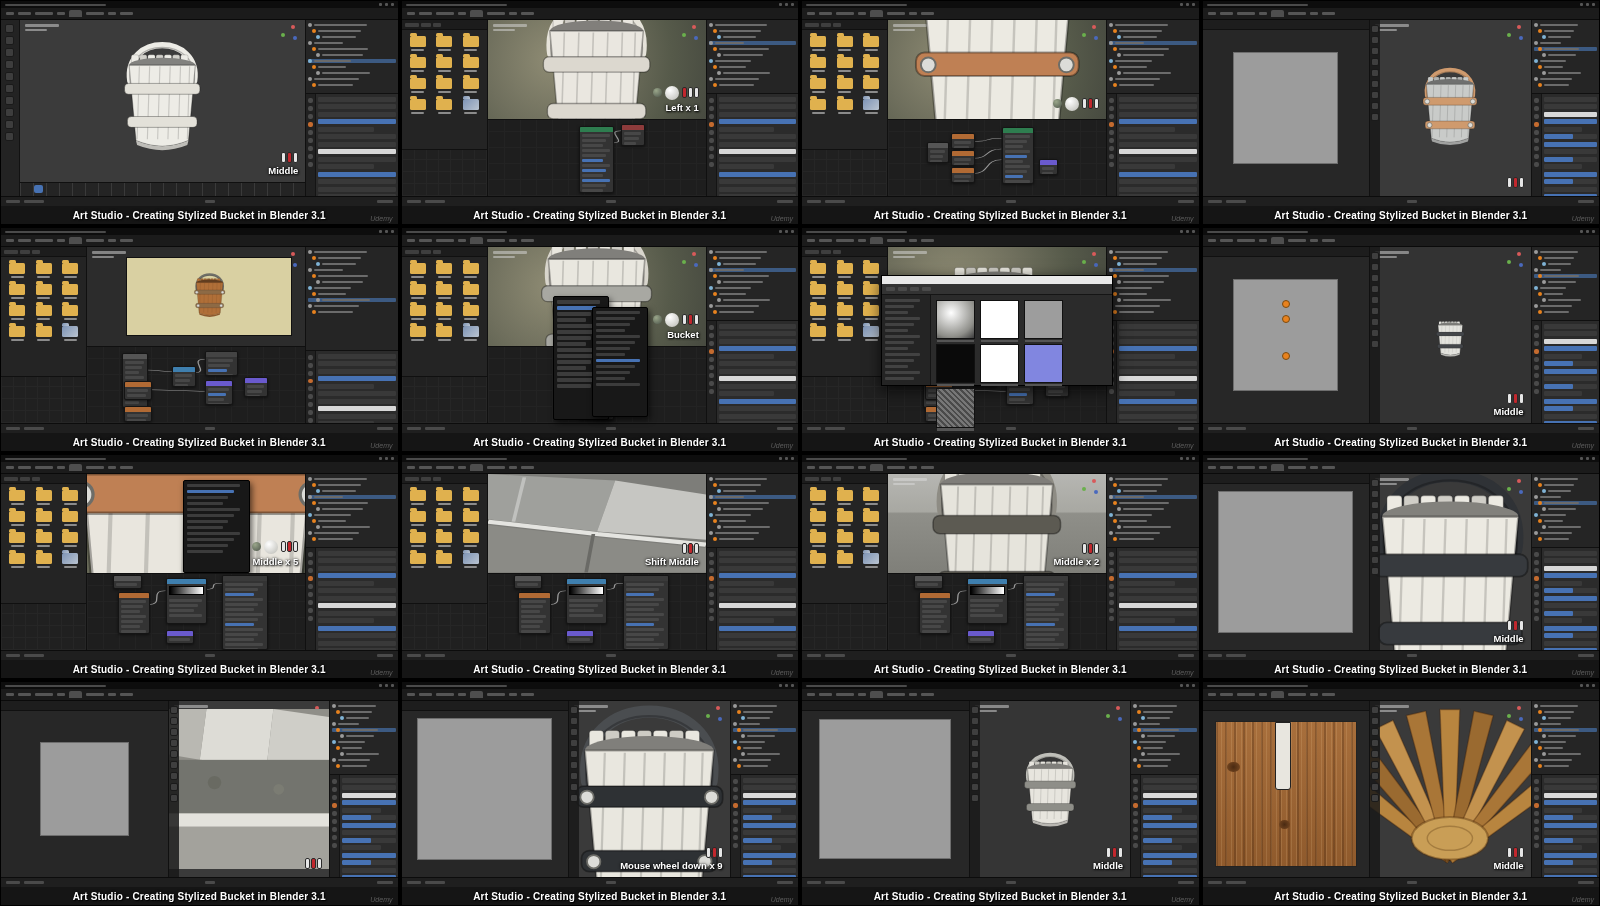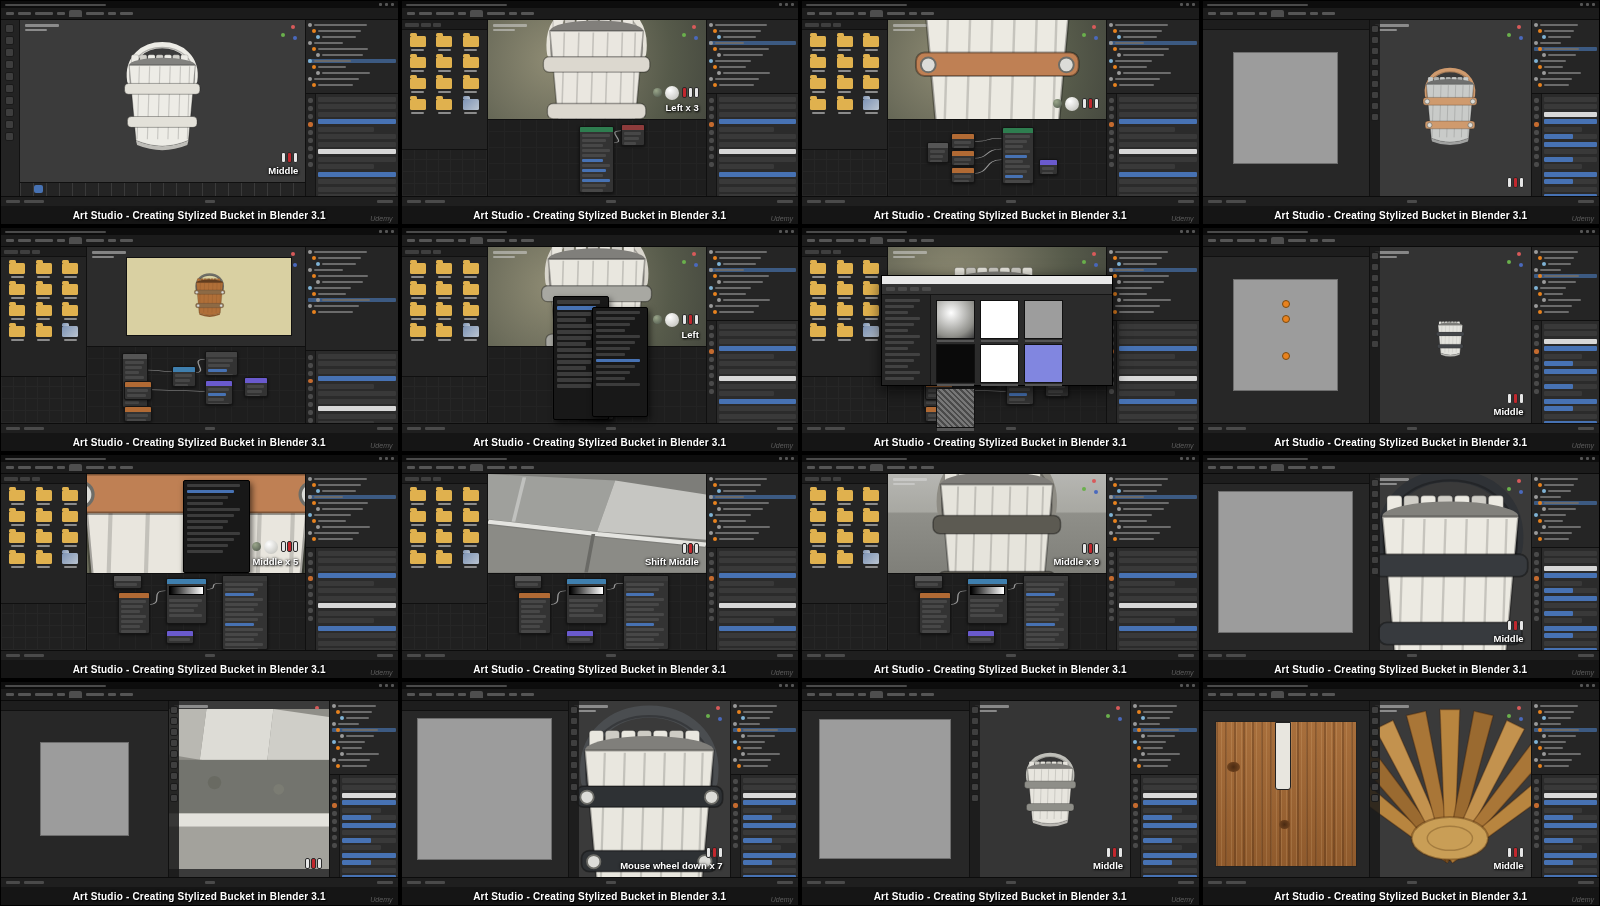--- a/index.html
+++ b/index.html
@@ -383,21 +383,21 @@
             <div class="sk">
               <div class="skrow">
                 <div class="sphere" style="width: 9px; height: 9px; background: radial-gradient(circle at 35% 30%, rgb(154, 166, 138), rgb(76, 84, 74));"></div>
                 <div class="sphere" style="width: 14px; height: 14px; background: radial-gradient(circle at 35% 30%, rgb(255, 255, 255), rgb(185, 185, 178));"></div>
                 <div class="mouse">
                   <b style="background: rgb(193, 39, 45);"></b>
                   <b></b>
                   <b></b>
                 </div>
               </div>
-              <div class="sk-label">Left x 3</div>
+              <div class="sk-label">Left x 1</div>
             </div>
           </div>
           <div class="nodearea" style="flex: 1 1 auto;">
             <svg class="wires" preserveAspectRatio="none" viewBox="0 0 100 100">
               <path d="M57,30 C65,30 53,14 61,14" stroke="#9a9a9a" stroke-width=".6" fill="none"></path>
             </svg>
             <div class="node" style="left: 42%; top: 8%; width: 15%; height: 86%;">
               <div class="nhdr" style="background: rgb(46, 125, 79);"></div>
               <div class="nrows">
                 <i style="width: 95%;"></i>
@@ -1371,21 +1371,21 @@
             <div class="sk">
               <div class="skrow">
                 <div class="sphere" style="width: 9px; height: 9px; background: radial-gradient(circle at 35% 30%, rgb(154, 166, 138), rgb(76, 84, 74));"></div>
                 <div class="sphere" style="width: 14px; height: 14px; background: radial-gradient(circle at 35% 30%, rgb(255, 255, 255), rgb(185, 185, 178));"></div>
                 <div class="mouse">
                   <b></b>
                   <b style="background: rgb(193, 39, 45);"></b>
                   <b></b>
                 </div>
               </div>
-              <div class="sk-label">Left</div>
+              <div class="sk-label">Bucket</div>
             </div>
           </div>
           <div class="nodearea" style="flex: 1 1 auto;">
             <svg class="wires" preserveAspectRatio="none" viewBox="0 0 100 100">
               <path d="M57,30 C65,30 53,14 61,14" stroke="#9a9a9a" stroke-width=".6" fill="none"></path>
             </svg>
             <div class="node" style="left: 42%; top: 8%; width: 15%; height: 86%;">
               <div class="nhdr" style="background: rgb(46, 125, 79);"></div>
               <div class="nrows">
                 <i style="width: 95%;"></i>
@@ -2718,21 +2718,21 @@
               </div>
             </div>
             <div class="sk">
               <div class="skrow">
                 <div class="mouse">
                   <b></b>
                   <b style="background: rgb(193, 39, 45);"></b>
                   <b></b>
                 </div>
               </div>
-              <div class="sk-label">Middle x 9</div>
+              <div class="sk-label">Middle x 2</div>
             </div>
           </div>
           <div class="nodearea" style="flex: 1 1 auto;">
             <svg class="wires" preserveAspectRatio="none" viewBox="0 0 100 100">
               <path d="M28,40 C36,40 28,22 36,22" stroke="#9a9a9a" stroke-width=".6" fill="none"></path>
               <path d="M54,20 C62,20 54,12 62,12" stroke="#9a9a9a" stroke-width=".6" fill="none"></path>
             </svg>
             <div class="node" style="left: 14%; top: 24%; width: 14%; height: 52%;">
               <div class="nhdr" style="background: rgb(177, 106, 52);"></div>
               <div class="nrows">
@@ -3299,21 +3299,21 @@
             </div>
           </div>
           <div class="sk">
             <div class="skrow">
               <div class="mouse">
                 <b></b>
                 <b style="background: rgb(193, 39, 45);"></b>
                 <b></b>
               </div>
             </div>
-            <div class="sk-label">Mouse wheel down x 7</div>
+            <div class="sk-label">Mouse wheel down x 9</div>
           </div>
         </div>
         <div class="side" style="width: 17%; flex: 0 0 auto;">
           <div class="outliner" style="height: 38%;">
             <div class="orow" style="padding-left: 0px;">
               <b style="background: rgb(154, 154, 154);"></b>
               <i style="width: 60%;"></i>
             </div>
             <div class="orow" style="padding-left: 4px;">
               <b style="background: rgb(232, 130, 30);"></b>

